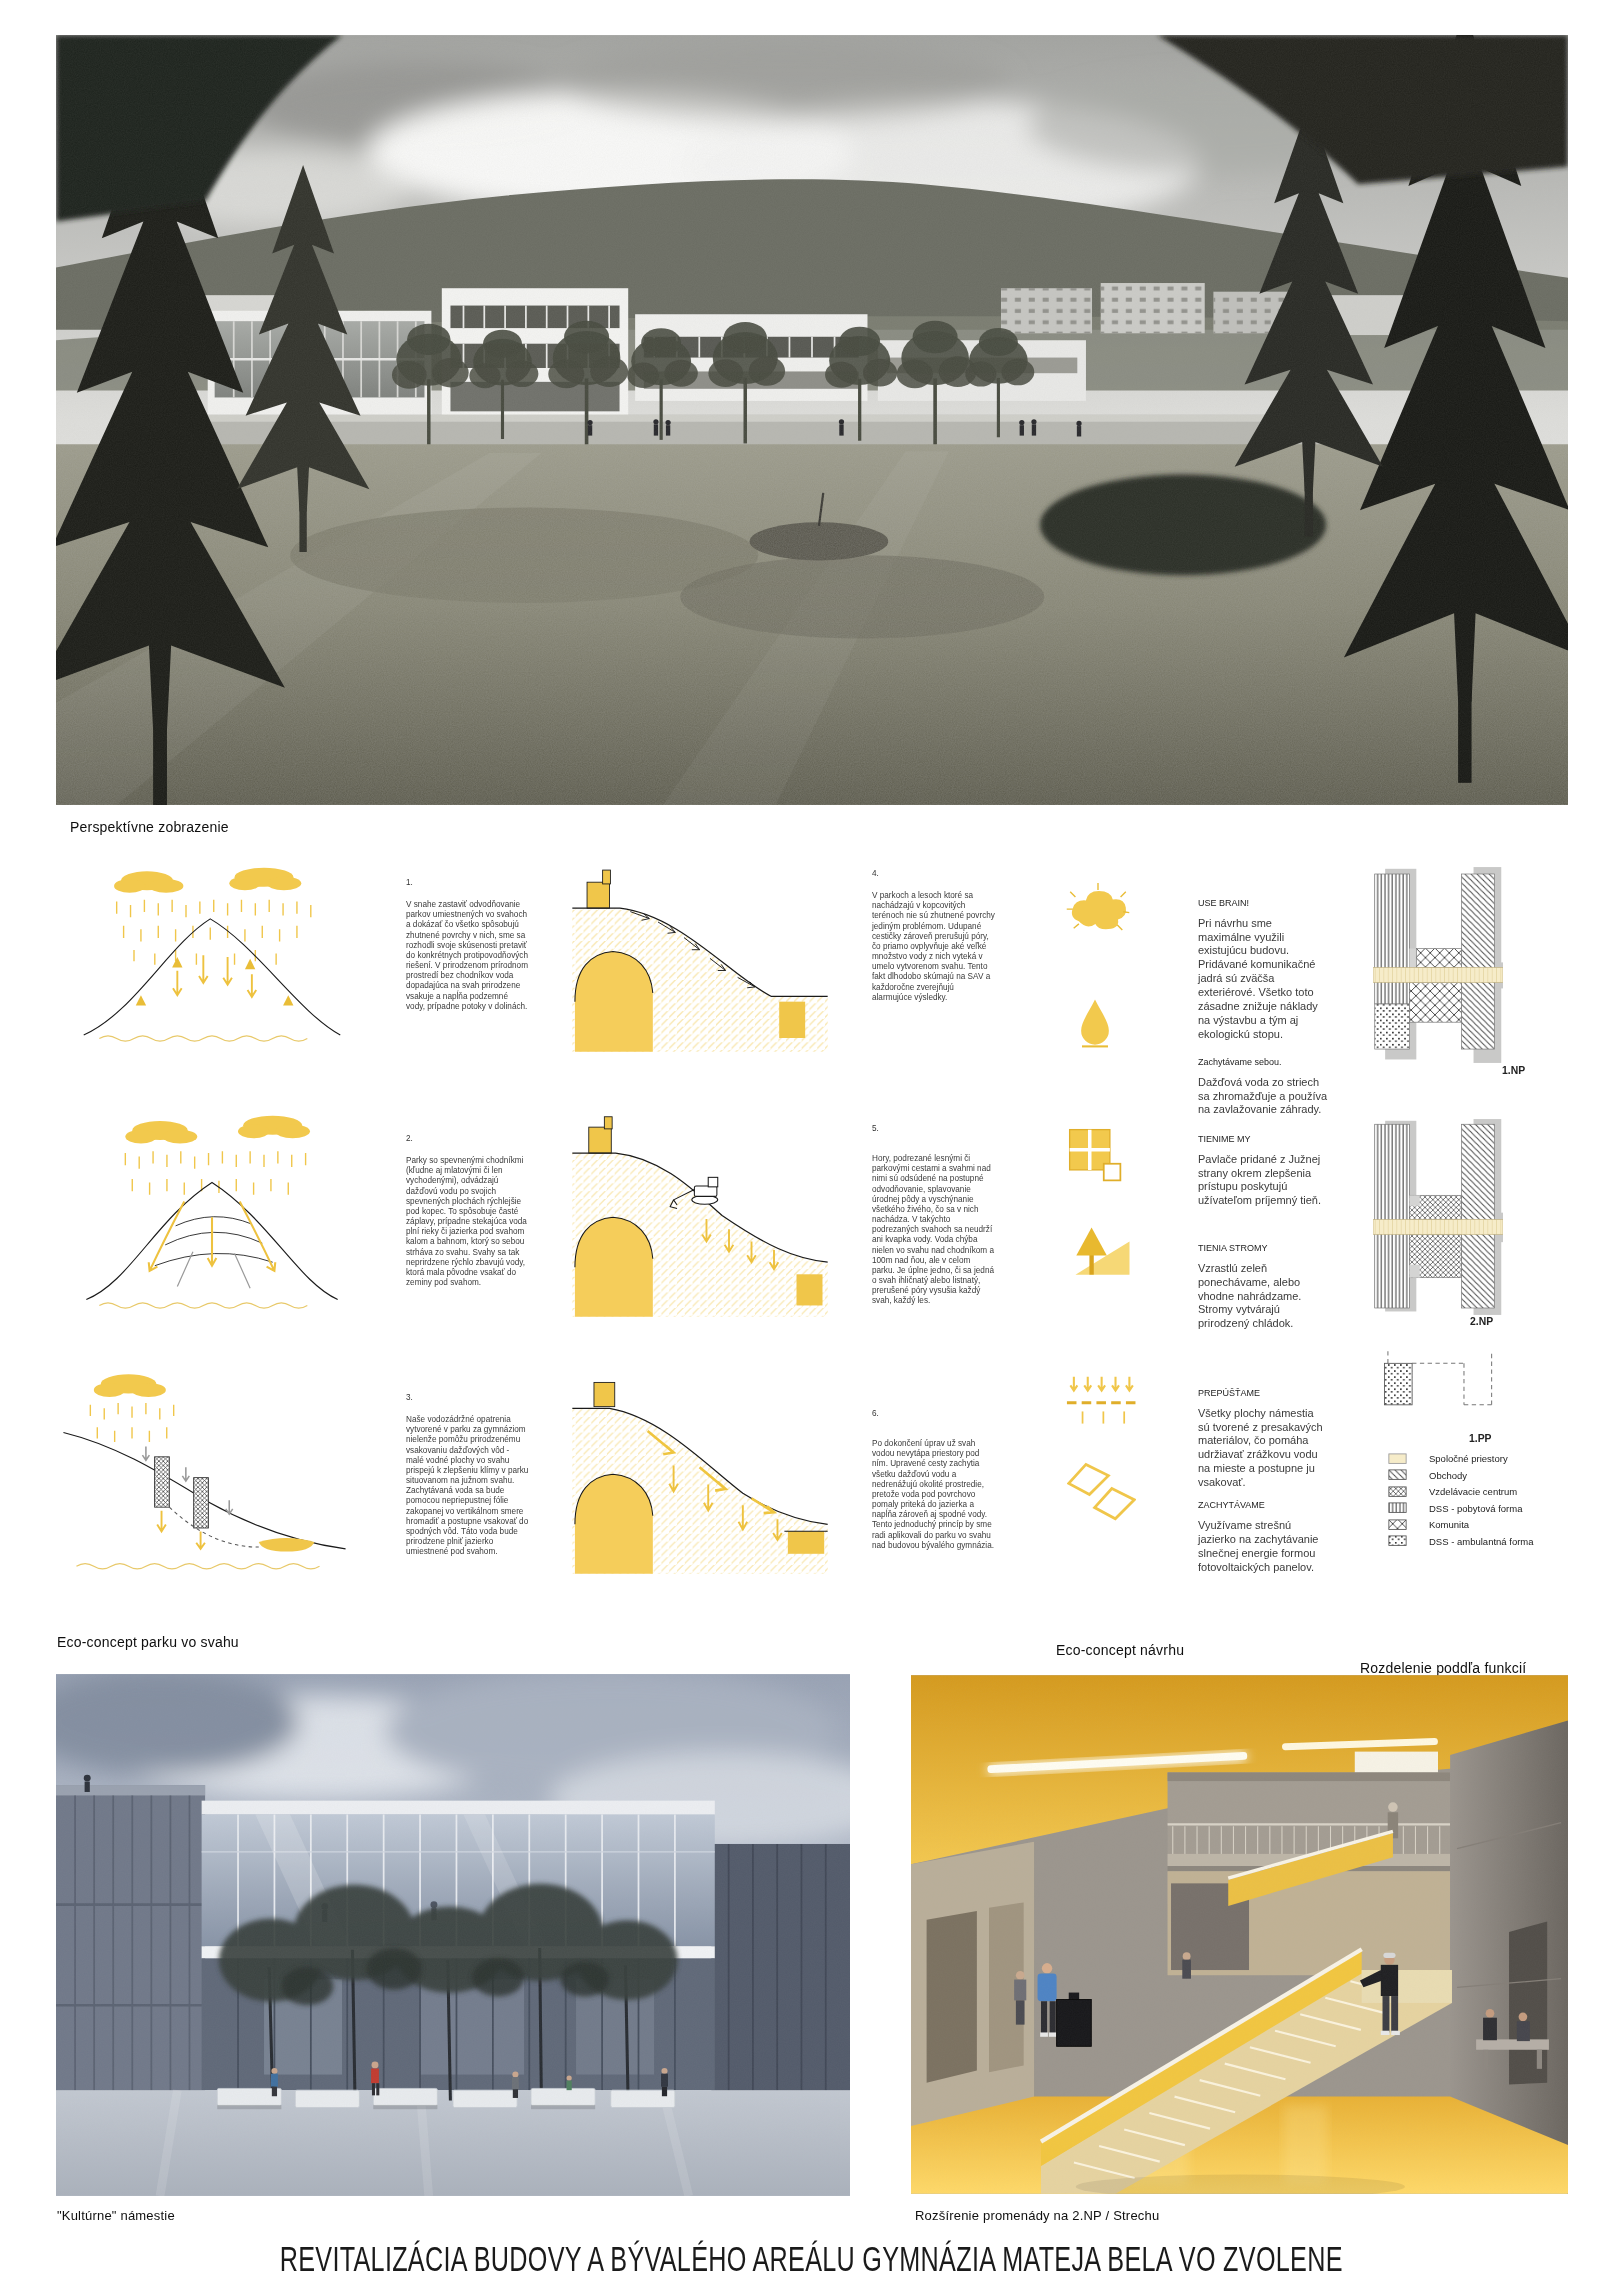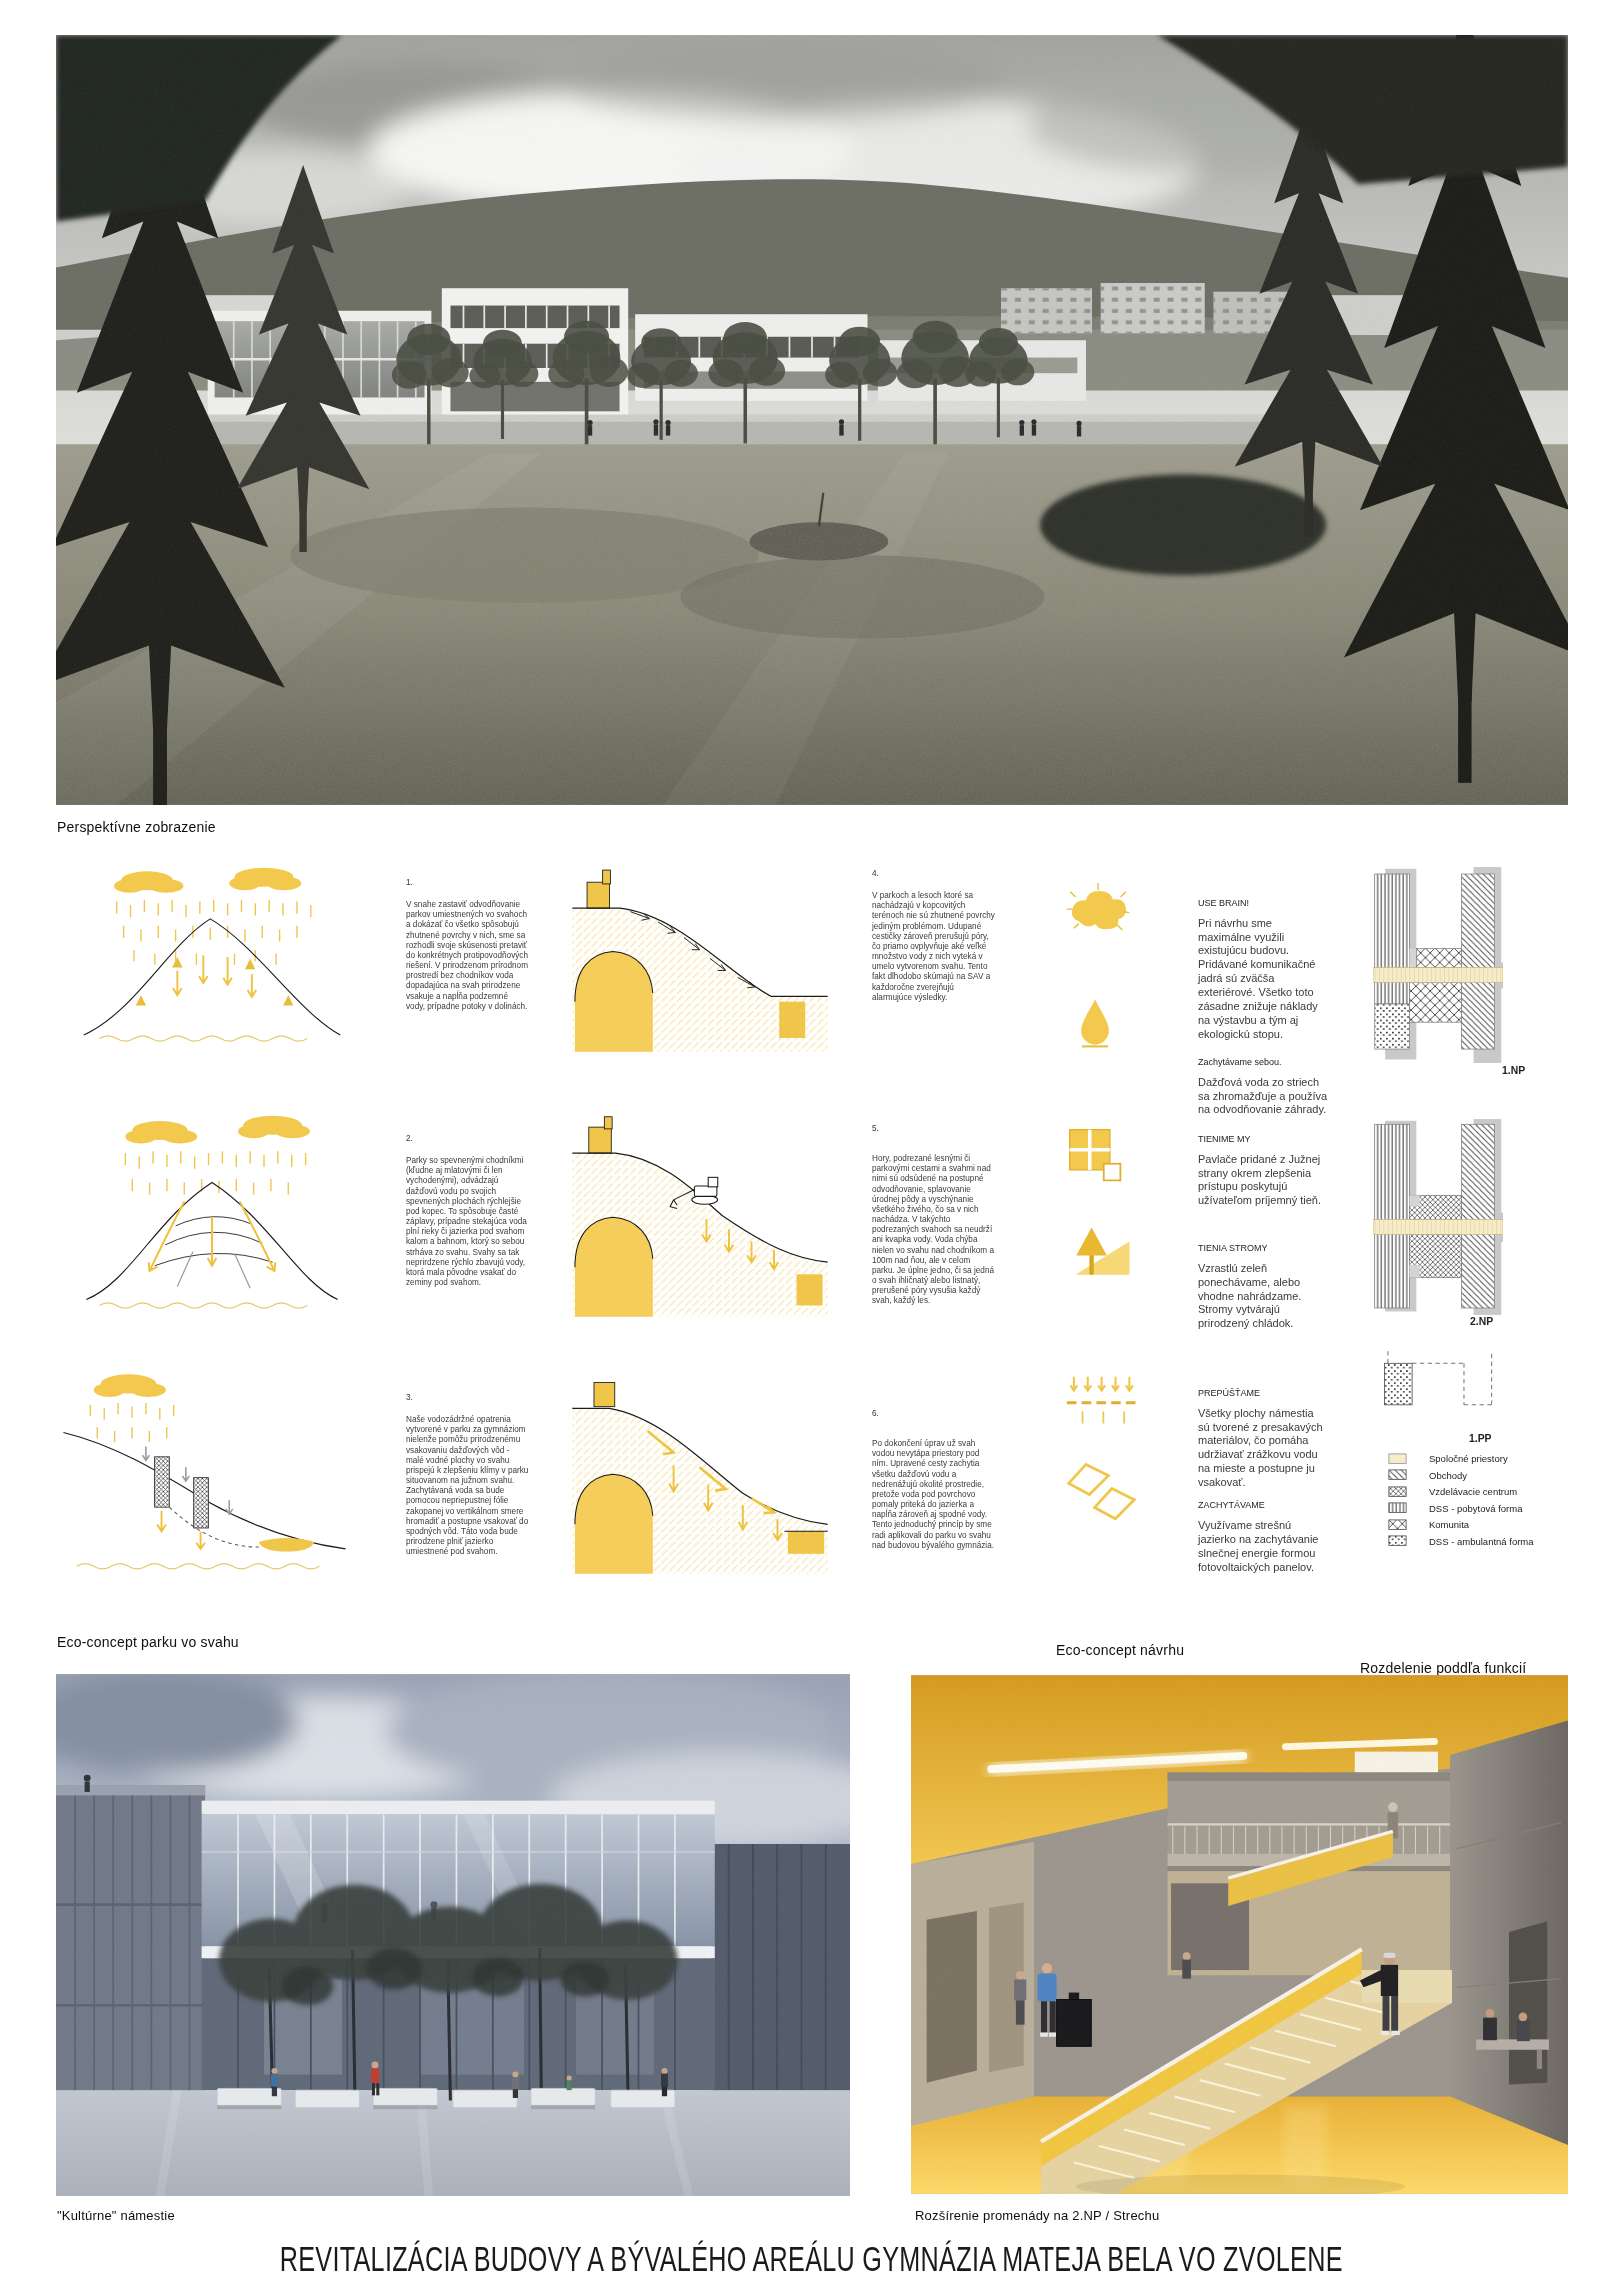--- a/index.html
+++ b/index.html
@@ -217,21 +217,21 @@
     <use href="#spruce" transform="translate(-40,40) scale(1.6,1.62)" fill="#1b1c17"></use>
     <use href="#spruce" transform="translate(200,150) scale(.85)" fill="#31322b"></use>
     <use href="#spruce" transform="translate(1470,-30) scale(1.55,1.7)" fill="#171814"></use>
     <use href="#spruce" transform="translate(1350,80) scale(.95)" fill="#272823"></use>
   </g>
   <path d="M0,0 H330 C255,60 212,122 172,192 L0,215 Z" fill="#1f201b" filter="url(#fB3)"></path>
   <path d="M1744,0 H1270 C1385,70 1450,122 1502,172 L1744,152 Z" fill="#22231e" filter="url(#fB3)"></path>
   <rect width="1744" height="888" filter="url(#fGrain)" opacity=".28"></rect>
 </svg>
 
-<div class="abs caption" style="left:57px;top:819px">Perspektívne zobrazenie</div>
+<div class="abs caption" style="left:70px;top:819px">Perspektívne zobrazenie</div>
 
 <svg class="abs" style="left:82px;top:865px" width="260" height="184" viewBox="0 0 300 212">
   <g fill="#f2c94d">
     <ellipse cx="75" cy="18" rx="30" ry="11"></ellipse>
         <ellipse cx="55" cy="24" rx="18" ry="8"></ellipse>
         <ellipse cx="97" cy="24" rx="20" ry="8"></ellipse>
     <ellipse cx="210" cy="14" rx="34" ry="11"></ellipse>
         <ellipse cx="188" cy="21" rx="18" ry="8"></ellipse>
         <ellipse cx="233" cy="21" rx="20" ry="8"></ellipse>
   </g>
@@ -440,21 +440,21 @@
 </svg>
 <svg class="abs" style="left:1067px;top:1459px" width="69" height="66" viewBox="0 0 80 76">
   <path d="M22,6 L48,19 L26,41 L2,28 Z" fill="none" stroke="#f0c64a" stroke-width="3.2"></path>
   <path d="M52,34 L78,47 L56,69 L32,56 Z" fill="none" stroke="#f0c64a" stroke-width="3.2"></path>
 </svg>
 
 <div class="abs note" style="left:1198px;top:898px">
   <div class="nh">USE BRAIN!</div>
   <div class="np g18">Pri návrhu sme maximálne využili existujúcu budovu. Pridávané komunikačné jadrá sú zväčša exteriérové. Všetko toto zásadne znižuje náklady na výstavbu a tým aj ekologickú stopu.</div>
   <div class="nh">Zachytávame sebou.</div>
-  <div class="np">Dažďová voda zo striech sa zhromažďuje a používa na odvodňovanie záhrady.</div>
+  <div class="np">Dažďová voda zo striech sa zhromažďuje a používa na zavlažovanie záhrady.</div>
 </div>
 <div class="abs note" style="left:1198px;top:1134px">
   <div class="nh">TIENIME MY</div>
   <div class="np g40">Pavlače pridané z Južnej strany okrem zlepšenia prístupu poskytujú užívateľom príjemný tieň.</div>
   <div class="nh">TIENIA STROMY</div>
   <div class="np">Vzrastlú zeleň ponechávame, alebo vhodne nahrádzame. Stromy vytvárajú prirodzený chládok.</div>
 </div>
 <div class="abs note" style="left:1198px;top:1388px">
   <div class="nh">PREPÚŠŤAME</div>
   <div class="np g12">Všetky plochy námestia sú tvorené z presakavých materiálov, čo pomáha udržiavať zrážkovu vodu na mieste a postupne ju vsakovať.</div>

